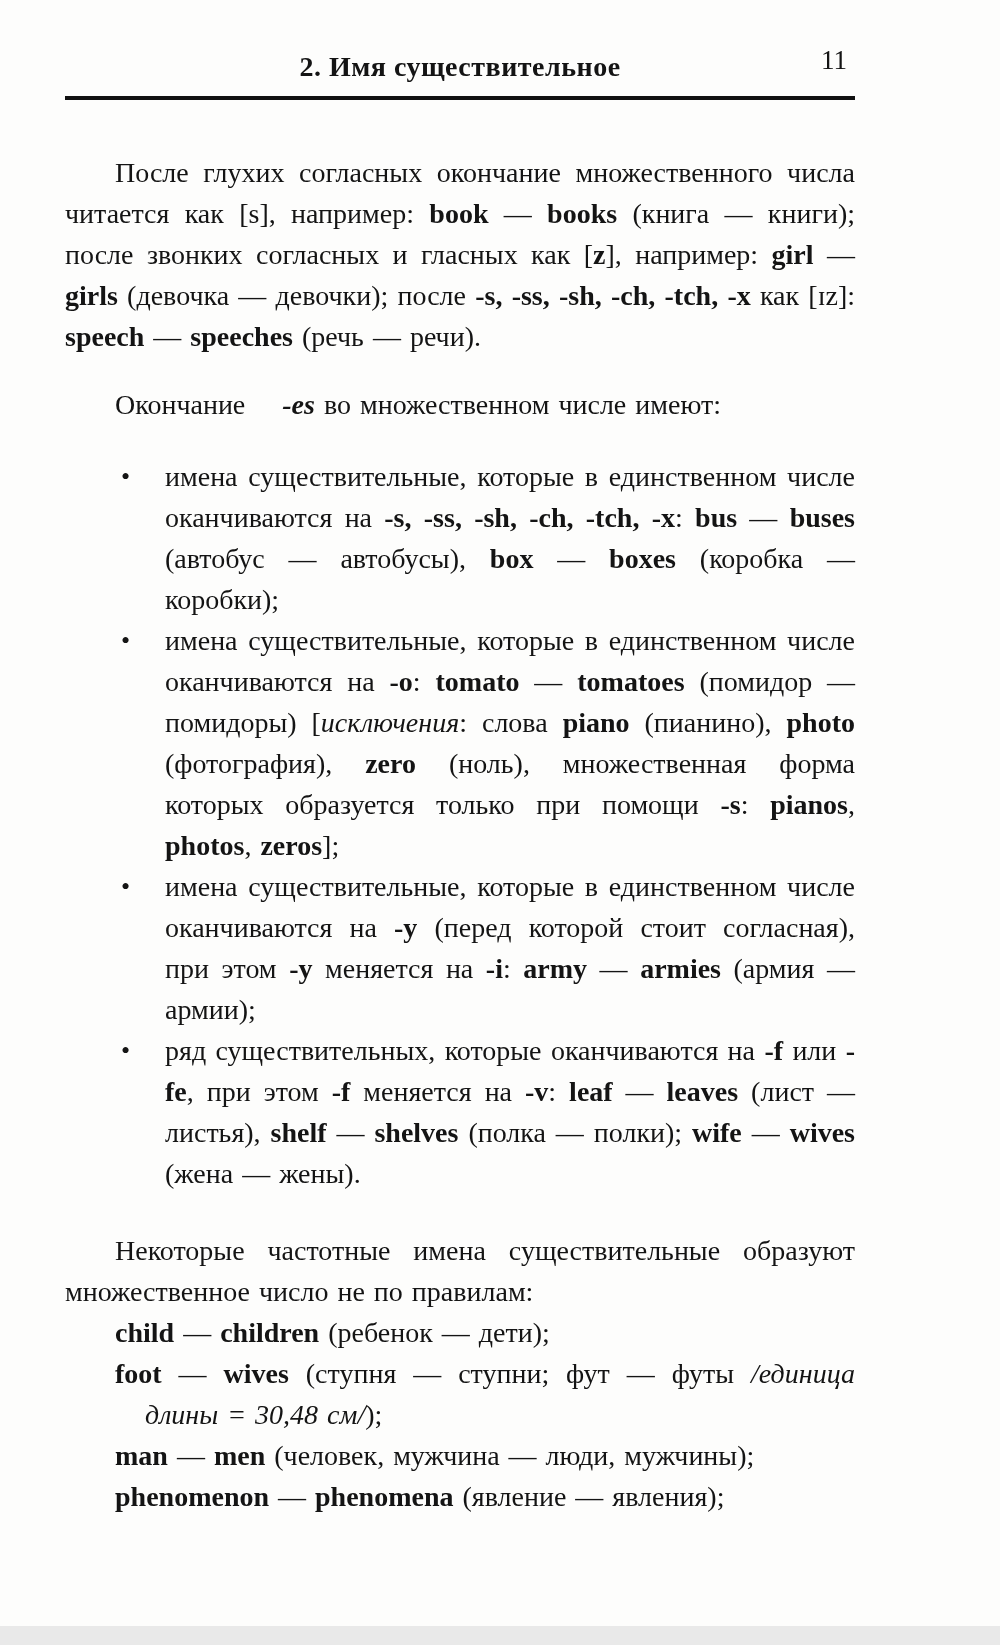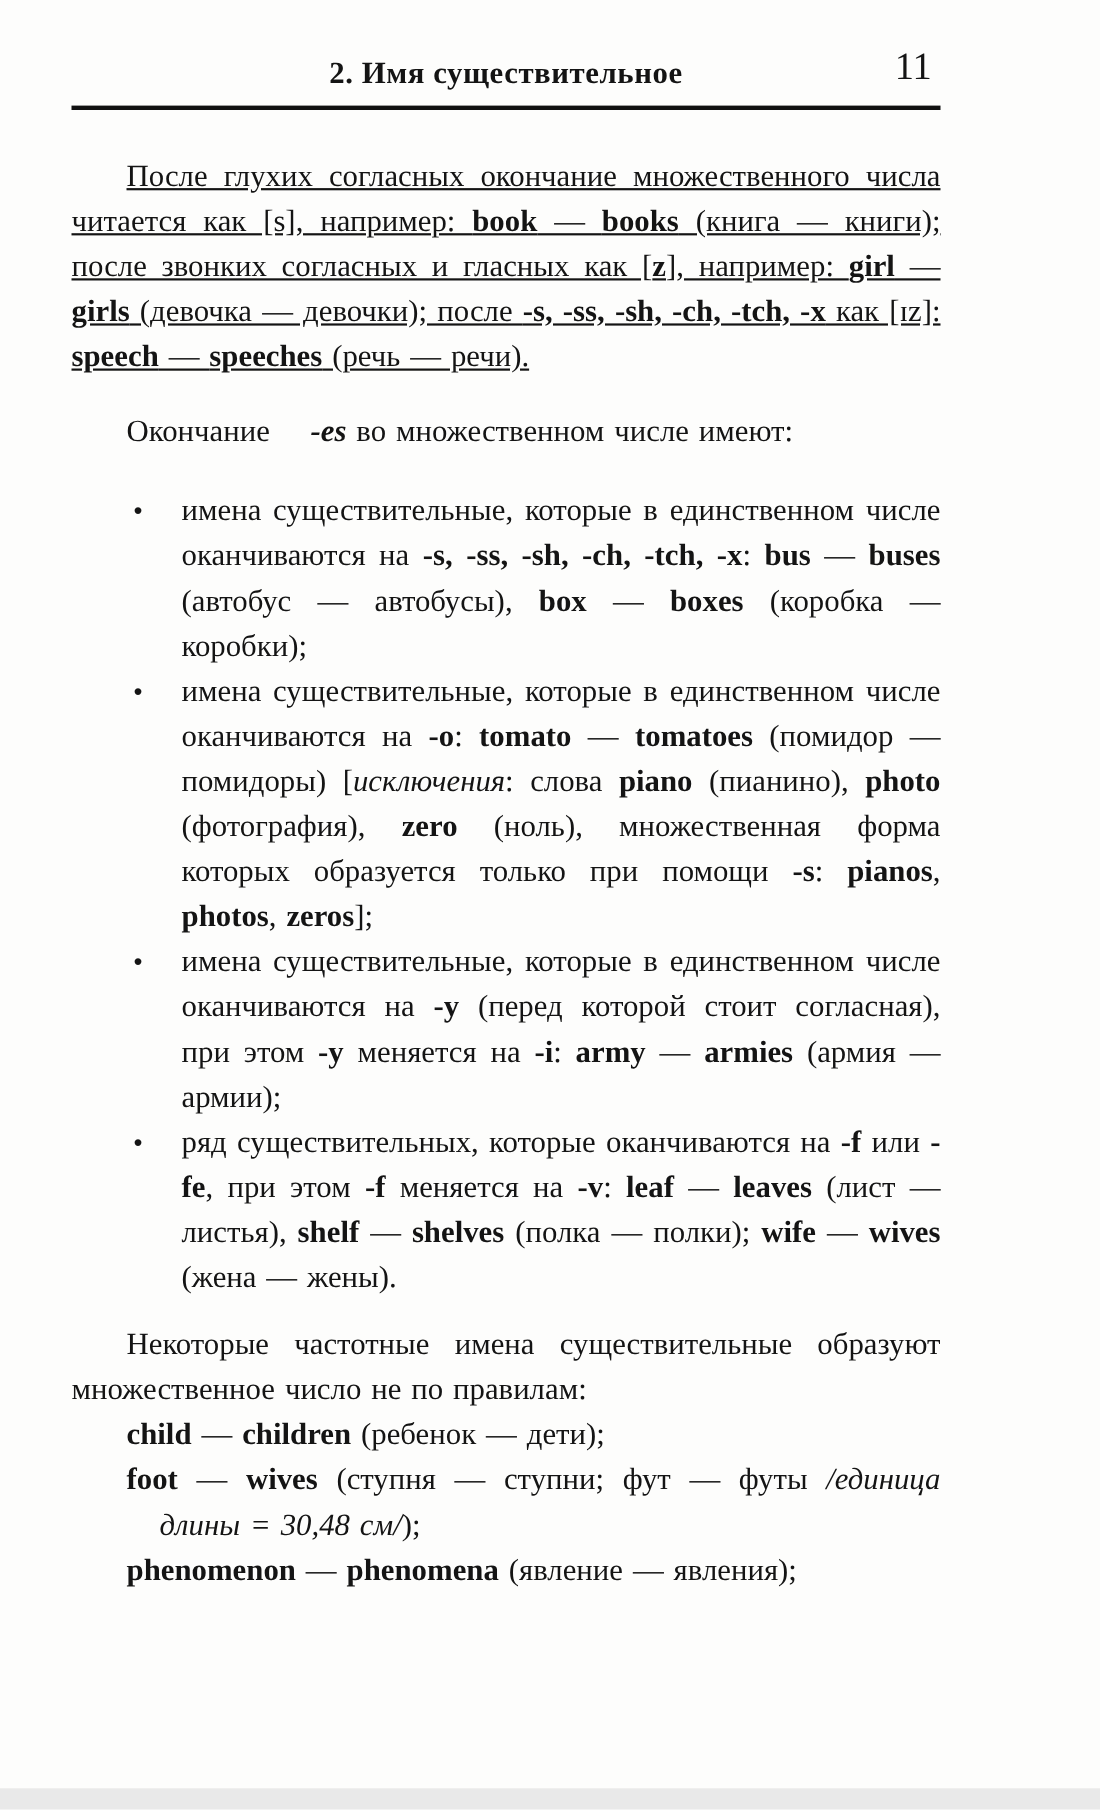--- a/index.html
+++ b/index.html
@@ -29,39 +29,39 @@
   .chapter {
     text-align: center;
     font-weight: bold;
     font-size: 28px;
     letter-spacing: 0.5px;
   }
   .pagenum {
     position: absolute;
     right: 8px;
     top: -6px;
-    font-size: 35px;
+    font-size: 27px;
     font-weight: normal;
   }
   .rule {
     border: none;
     height: 4px;
     background: #111;
     margin: 8px 0 0 0;
   }
   
   .para {
     margin: 0;
     text-align: justify;
     word-spacing: 2px;
   }
   .indent { text-indent: 50px; }
-  .para-intro   { margin-top: 40px; text-decoration: underline; }
+  .para-intro   { margin-top: 52px; }
   .para-es      { margin-top: 27px; }
-  .para-irr     { margin-top: 20px; }
+  .para-irr     { margin-top: 36px; }
   
   .bullets {
     list-style: none;
     margin: 31px 0 0 0;
     padding: 0;
   }
   .bullet-item {
     position: relative;
     padding-left: 100px;
     text-align: justify;
@@ -121,16 +121,17 @@
       <span class="marker">•</span>
       <span class="li-text"><span class="st-n">ряд существительных, которые оканчиваются на </span><span class="st-b">-f</span><span class="st-n"> или </span><span class="st-b">-fe</span><span class="st-n">, при этом </span><span class="st-b">-f</span><span class="st-n"> меняется на </span><span class="st-b">-v</span><span class="st-n">: </span><span class="st-b">leaf</span><span class="st-n"> — </span><span class="st-b">leaves</span><span class="st-n"> (лист — листья), </span><span class="st-b">shelf</span><span class="st-n"> — </span><span class="st-b">shelves</span><span class="st-n"> (полка — полки); </span><span class="st-b">wife</span><span class="st-n"> — </span><span class="st-b">wives</span><span class="st-n"> (жена — жены).</span></span>
     </li>
   </ul>
 
   <p class="para indent para-irr"><span class="st-n">Некоторые частотные имена существительные образуют множественное число не по правилам:</span></p>
 
   <div class="irr-list">
     <p class="irr-item"><span class="st-b">child</span><span class="st-n"> — </span><span class="st-b">children</span><span class="st-n"> (ребенок — дети);</span></p>
     <p class="irr-item"><span class="st-b">foot</span><span class="st-n"> — </span><span class="st-b">wives</span><span class="st-n"> (ступня — ступни; фут — футы </span><span class="st-i">/единица длины = 30,48 см/</span><span class="st-n">);</span></p>
+    <p class="irr-item"><span class="st-b">man</span><span class="st-n"> — </span><span class="st-b">men</span><span class="st-n"> (человек, мужчина — люди, мужчины);</span></p>
     <p class="irr-item"><span class="st-b">phenomenon</span><span class="st-n"> — </span><span class="st-b">phenomena</span><span class="st-n"> (явление — явления);</span></p>
   </div>
 
 </div>
 
 </body></html>

